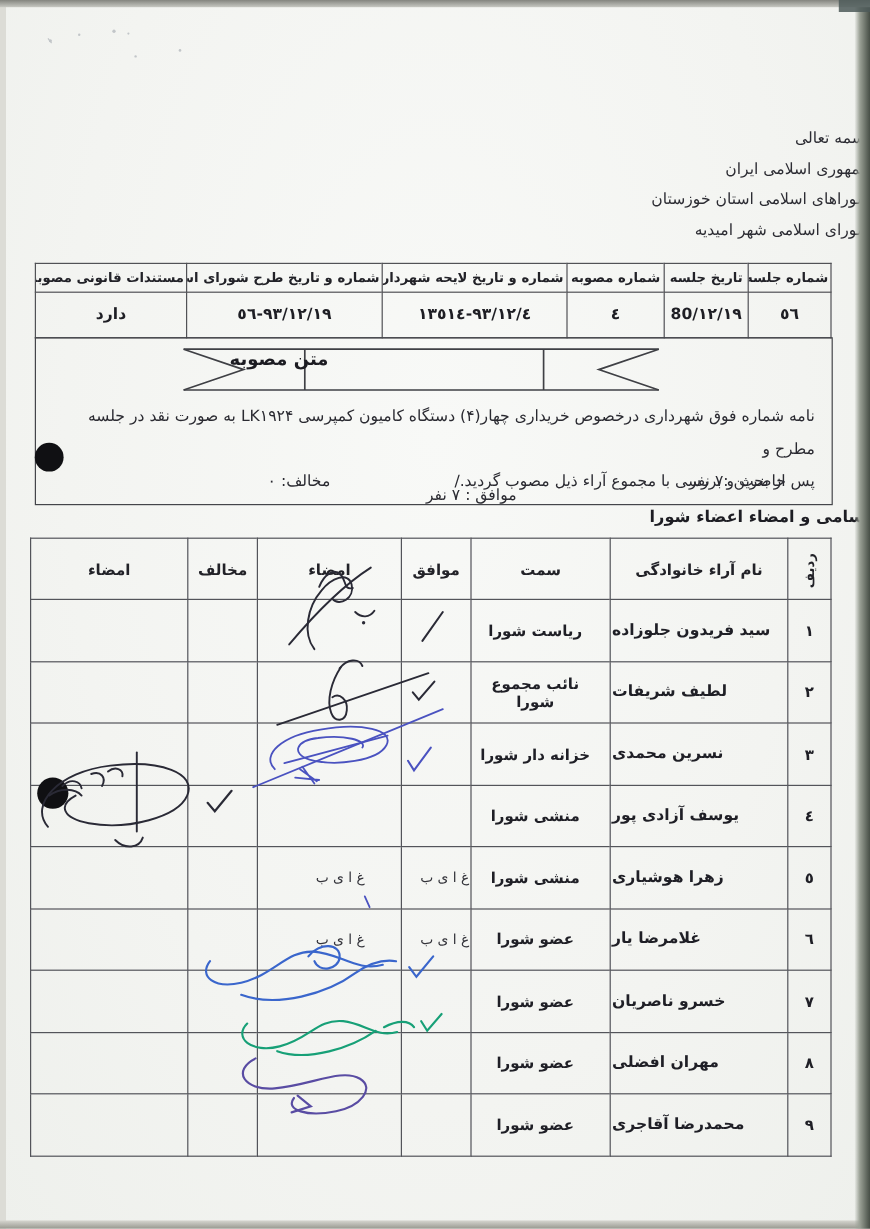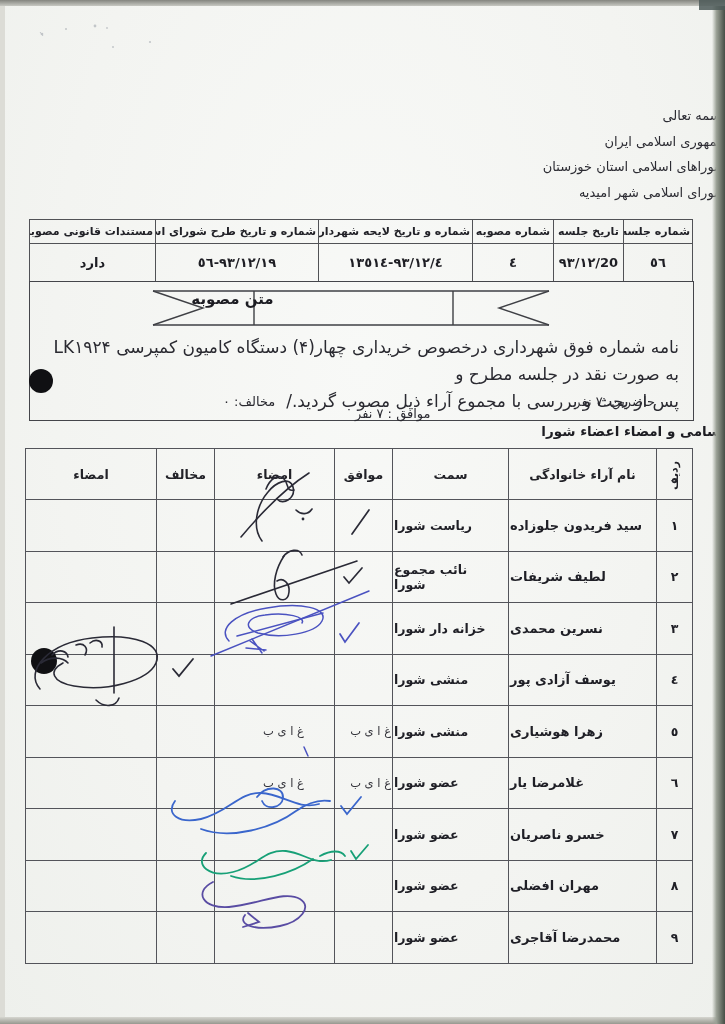--- a/index.html
+++ b/index.html
@@ -38,38 +38,38 @@
   .info-table th{height:23px;font-size:11px;font-weight:bold;color:#222228;white-space:nowrap;}
   .info-table td{height:37px;font-size:13px;font-weight:bold;color:#1e1e24;}
 
   
   .body-box{position:absolute;left:29px;top:281px;width:663px;height:138px;
     border:1.4px solid #44454a;background:transparent;}
   .banner{position:absolute;left:121px;top:6px;width:400px;height:40px;}
   .banner-title{position:absolute;left:103px;top:8px;width:199px;text-align:center;
     font-size:15px;font-weight:bold;color:#1c1c22;direction:rtl;}
   .body-text{position:absolute;right:14px;left:14px;top:52px;direction:rtl;
-    font-size:17px;line-height:27px;text-align:right;color:#2a2a31;}
+    font-size:13px;line-height:27px;text-align:right;color:#2a2a31;}
   .stats-line{position:absolute;left:0;top:112px;width:100%;height:20px;direction:rtl;
     font-size:13px;color:#2a2a31;}
   .stat-attendees{position:absolute;right:38px;top:0;white-space:nowrap;}
   .stat-agree{position:absolute;left:325px;top:12px;white-space:nowrap;}
   .stat-oppose{position:absolute;left:193px;top:0;white-space:nowrap;}
 
   
   .members-title{position:absolute;left:0;top:423px;width:725px;text-align:right;
     font-size:13.5px;font-weight:bold;color:#1d1d23;direction:rtl;}
   .members-table{position:absolute;left:25px;top:448px;width:667px;direction:rtl;
     border:1.6px solid #3c3d41;}
   .members-table th,.members-table td{border:1px solid #53545a;vertical-align:middle;overflow:visible;}
   .members-table th{height:48px;font-size:12.5px;font-weight:bold;text-align:center;color:#222228;}
   .members-table td{height:48.5px;font-size:13px;color:#1f1f26;}
   .members-table td.c-no{text-align:center;font-weight:bold;font-size:12.5px;}
   .members-table td.c-name{font-weight:bold;text-align:left;padding-right:9px;}
-  .members-table td.c-pos{font-weight:bold;font-size:12.5px;text-align:left;padding-right:10px;}
+  .members-table td.c-pos{font-weight:bold;font-size:12.5px;text-align:center;padding-right:10px;}
   .members-table td.c-ghayeb{text-align:center;font-size:11.5px;color:#33333a;white-space:nowrap;padding-left:19px;}
   .rotate-rtl{display:inline-block;transform:rotate(-90deg);font-size:11px;letter-spacing:0.5px;}
 
   .overlay{position:absolute;left:0;top:0;width:725px;height:1024px;pointer-events:none;}
 </style>
 </head>
 <body>
 
 <div class="page">
 
@@ -93,21 +93,21 @@
         <tr>
       <th>شماره جلسه</th>
       <th>تاریخ جلسه</th>
       <th>شماره مصوبه</th>
       <th>شماره و تاریخ لایحه شهرداری</th>
       <th>شماره و تاریخ طرح شورای اسلامی</th>
       <th>مستندات قانونی مصوبه</th>
     </tr>
     <tr>
       <td>٥٦</td>
-      <td><span dir="ltr">٩٣/١٢/20</span></td>
+      <td><span dir="ltr">80/١٢/١٩</span></td>
       <td>٤</td>
       <td><span dir="ltr">٩٣/١٢/٤-١٣٥١٤</span></td>
       <td><span dir="ltr">٩٣/١٢/١٩-٥٦</span></td>
       <td>دارد</td>
     </tr>
   </tbody>
     </table>
 
   <div class="body-box">
     <svg class="banner" viewBox="0 0 400 40">

